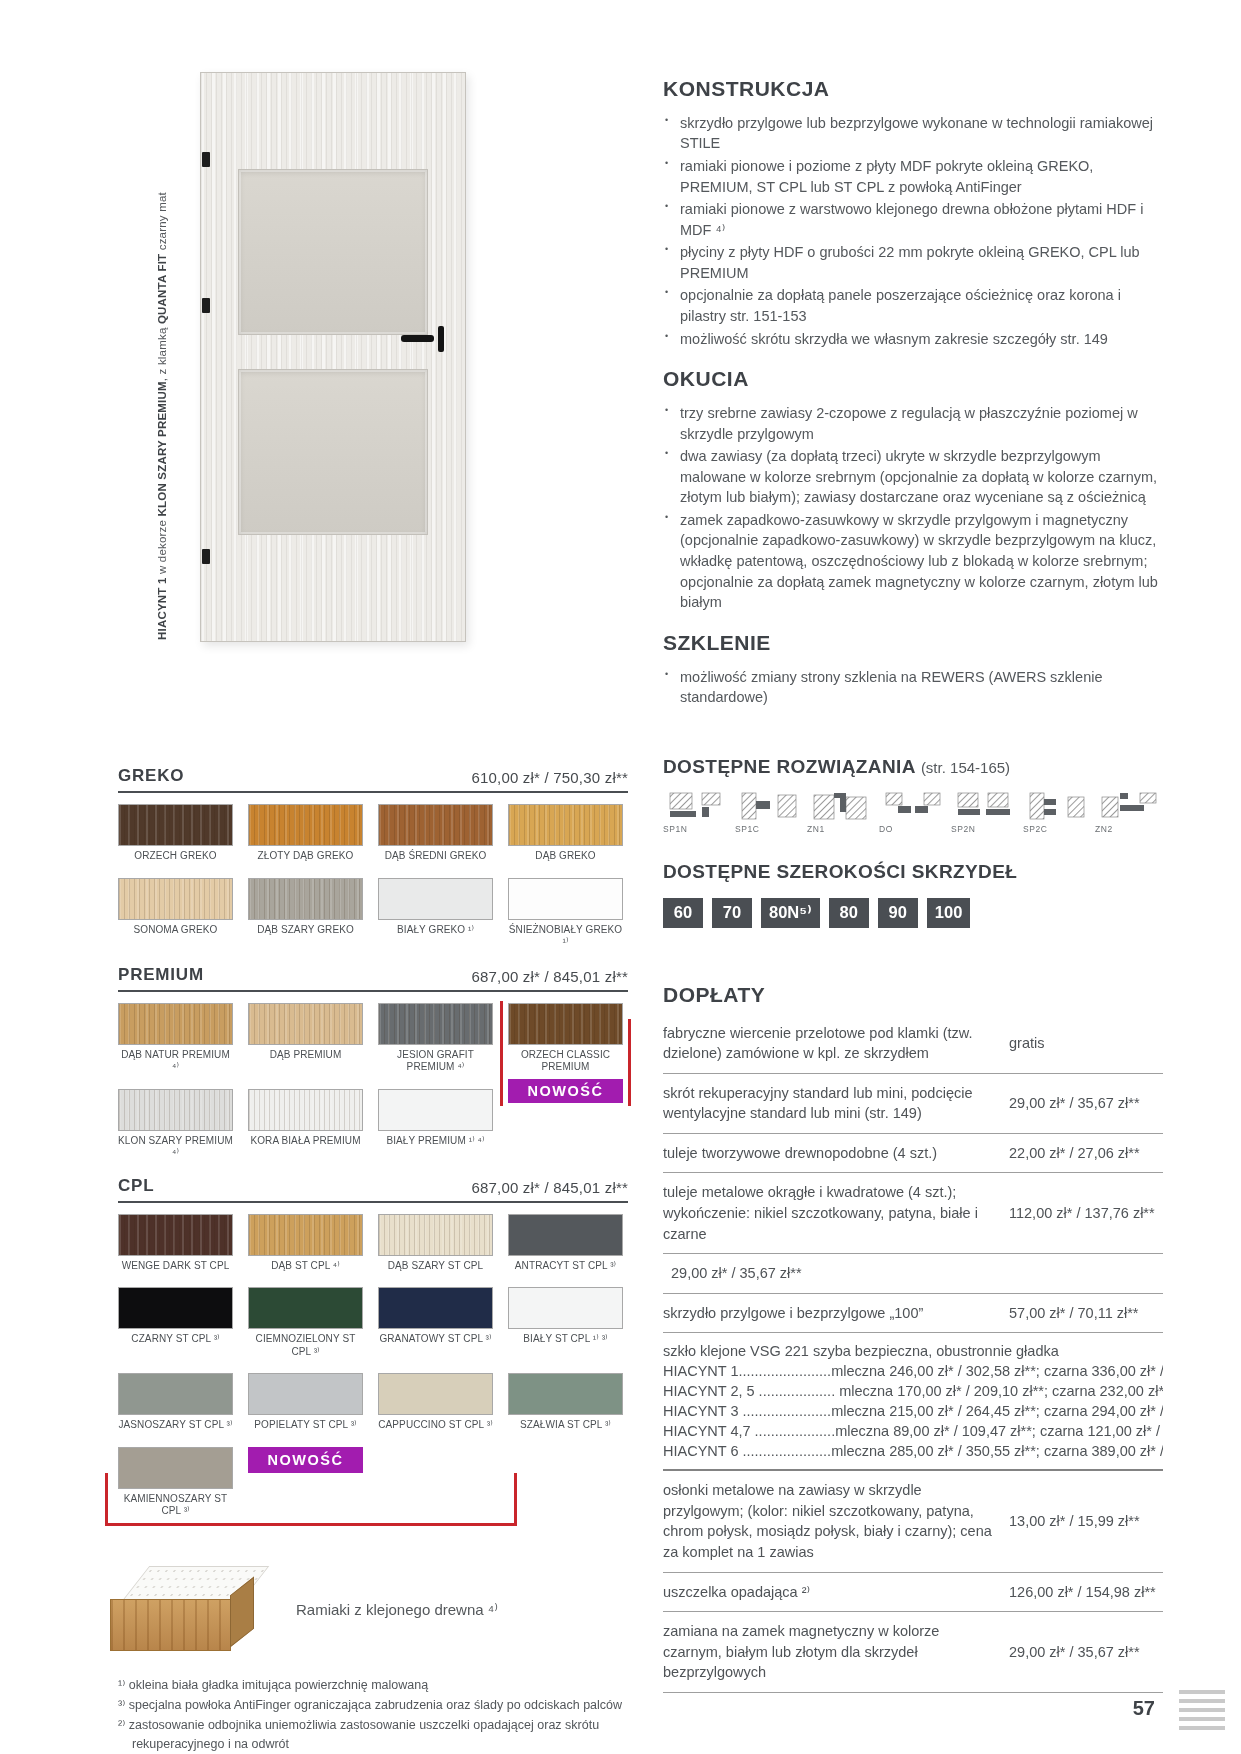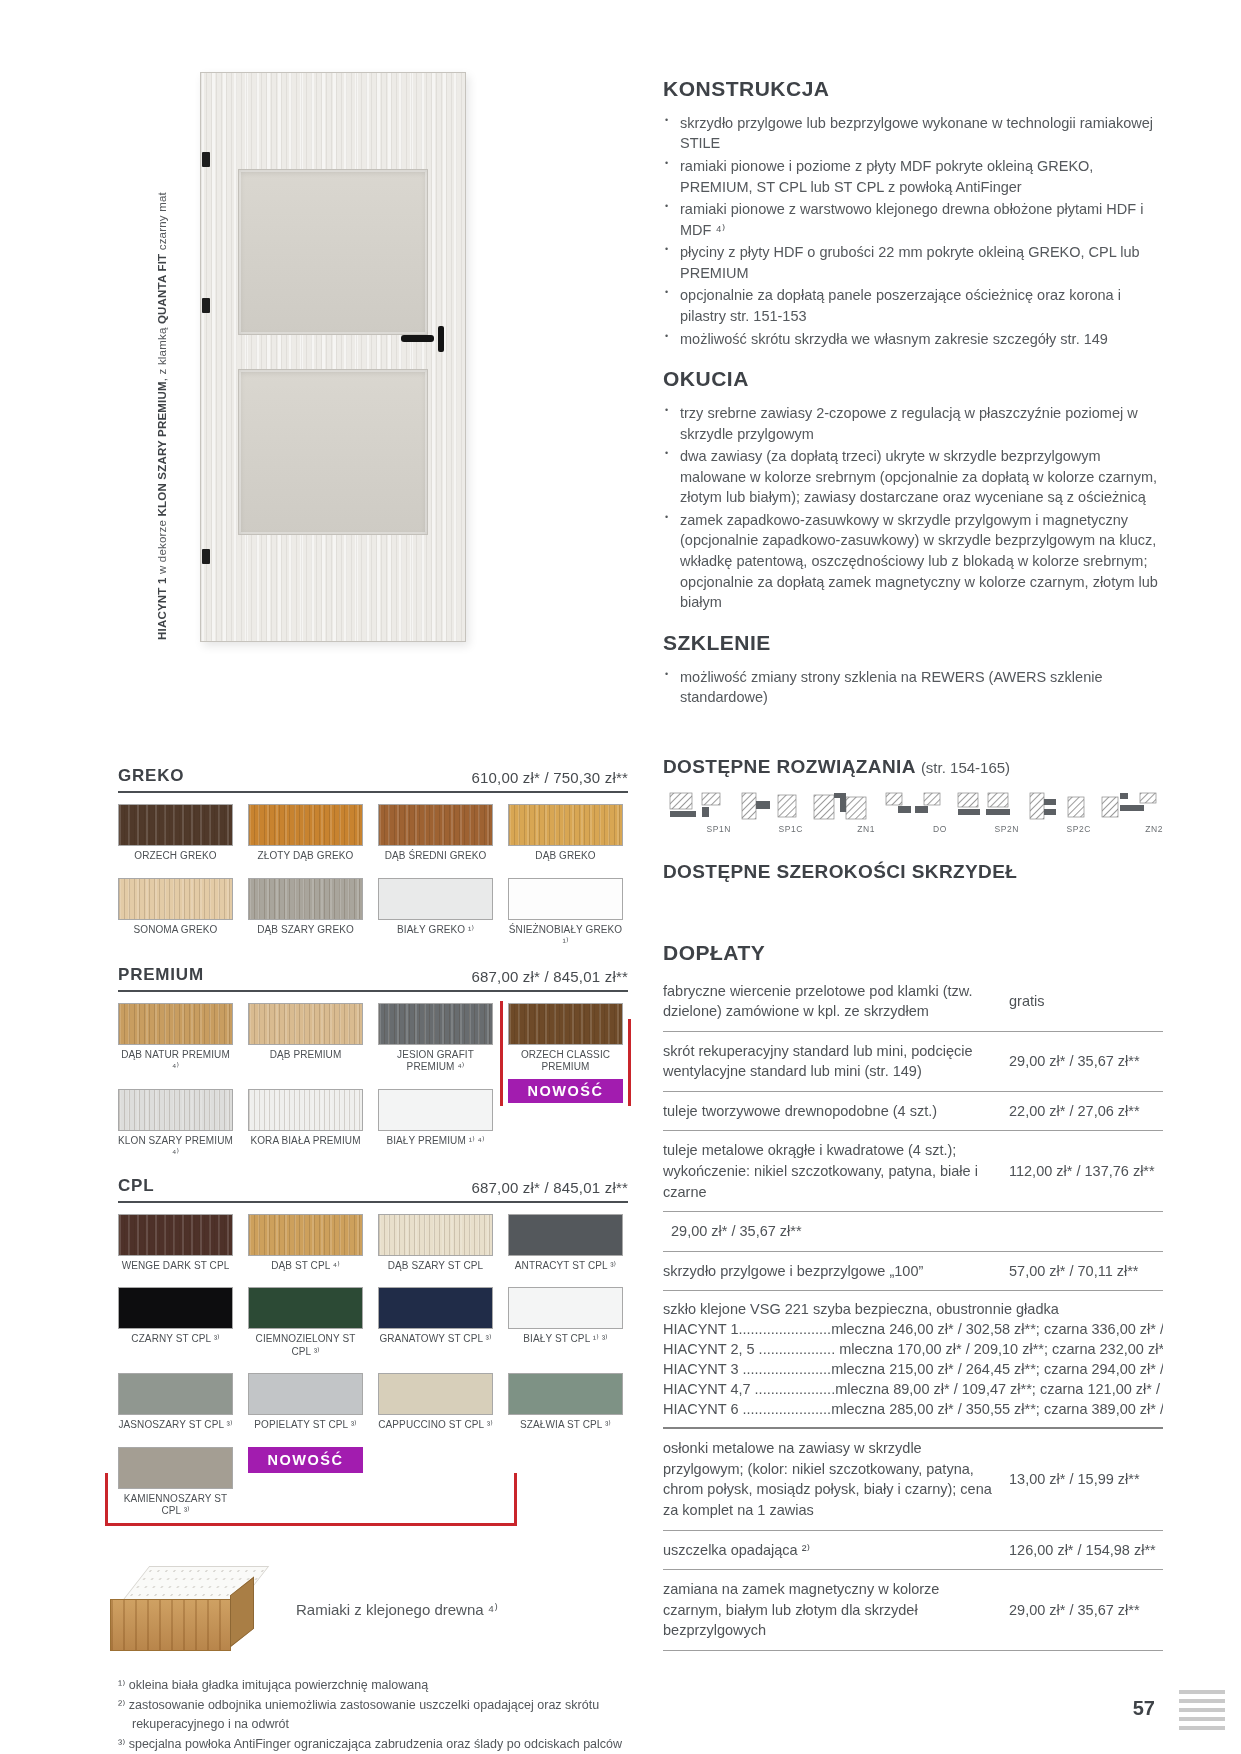--- a/index.html
+++ b/index.html
@@ -75,21 +75,21 @@
   .spec-title{font-size:21px;font-weight:bold;letter-spacing:.5px;color:#3e4247;margin:0 0 9px;}
   .spec-list{list-style:none;margin:0;padding:0;}
   .spec-list li{position:relative;padding-left:17px;margin-bottom:2px;}
   .spec-list li::before{content:"•";position:absolute;left:2px;top:1px;font-size:9px;color:#54585b;}
 
   .block-title{font-size:19px;font-weight:bold;letter-spacing:.4px;color:#3e4247;margin:0 0 10px;}
   .block-title .sub{font-weight:normal;font-size:15px;letter-spacing:0;color:#54585c;}
 
   .solutions{margin-top:46px;}
   .sol-row{display:flex;gap:4px;margin-top:6px;}
-  .sol{width:70px;text-align:right;}
+  .sol{width:70px;text-align:left;}
   .sol-icon{display:block;margin:0 auto;}
   .sol-label{font-size:8.5px;color:#6b6f73;letter-spacing:.6px;margin-top:2px;}
 
   .widths{margin-top:24px;}
   .width-row{display:flex;gap:9px;margin-top:12px;}
   .wbox{height:30px;min-width:40px;padding:0 8px;background:#4a4e53;color:#fff;font-weight:bold;
         font-size:16.5px;display:flex;align-items:center;justify-content:center;box-sizing:border-box;}
 
   .doplaty{margin-top:52px;}
   .dop-title{font-size:21px;font-weight:bold;letter-spacing:.5px;color:#3e4247;margin:0 0 4px;}
@@ -281,22 +281,22 @@
       <div class="frame-3d">
         <div class="f-top"></div>
         <div class="f-front"></div>
         <div class="f-side"></div>
       </div>
       <div class="frame-caption">Ramiaki z klejonego drewna ⁴⁾</div>
     </div>
 
     <ul class="footnotes" id="footnotes">
         <li class="footnote">¹⁾ okleina biała gładka imitująca powierzchnię malowaną</li>
+        <li class="footnote">³⁾ specjalna powłoka AntiFinger ograniczająca zabrudzenia oraz ślady po odciskach palców</li>
         <li class="footnote">²⁾ zastosowanie odbojnika uniemożliwia zastosowanie uszczelki opadającej oraz skrótu rekuperacyjnego i na odwrót</li>
-        <li class="footnote">³⁾ specjalna powłoka AntiFinger ograniczająca zabrudzenia oraz ślady po odciskach palców</li>
         <li class="footnote">⁴⁾ ramiaki pionowe z warstwowo klejonego drewna obłożone płytami HDF i MDF dostępne za dopłatą dla dekorów BIAŁY PREMIUM, DĄB NATUR PREMIUM, JESION GRAFIT PREMIUM, KLON SZARY PREMIUM, DĄB ST CPL</li>
       </ul>
   </div>
 
   <div class="right-col">
     <div id="specs">
         <section class="spec">
           <h2 class="spec-title">KONSTRUKCJA</h2>
           <ul class="spec-list">
             <li class="spec-bullet">skrzydło przylgowe lub bezprzylgowe wykonane w technologii ramiakowej STILE</li>
@@ -386,20 +386,28 @@
               <rect x="20" y="2" width="8" height="6" fill="#5c6064"></rect>
               <rect x="20" y="14" width="24" height="6" fill="#5c6064"></rect>
             </svg>
             <div class="sol-label">ZN2</div>
           </div>
         </div>
     </div>
 
     <div class="widths">
       <h3 class="block-title">DOSTĘPNE SZEROKOŚCI SKRZYDEŁ</h3>
+      <div class="width-row" id="width-row">
+          <div class="wbox">60</div>
+          <div class="wbox">70</div>
+          <div class="wbox">80N⁵⁾</div>
+          <div class="wbox">80</div>
+          <div class="wbox">90</div>
+          <div class="wbox">100</div>
+        </div>
     </div>
 
     <div class="doplaty">
       <h3 class="dop-title">DOPŁATY</h3>
       <div id="doplaty-table">
           <div class="dop-row">
             <span class="dop-label">fabryczne wiercenie przelotowe pod klamki (tzw. dzielone) zamówione w kpl. ze skrzydłem</span>
             <span class="dop-price">gratis</span>
           </div>
           <div class="dop-row">

